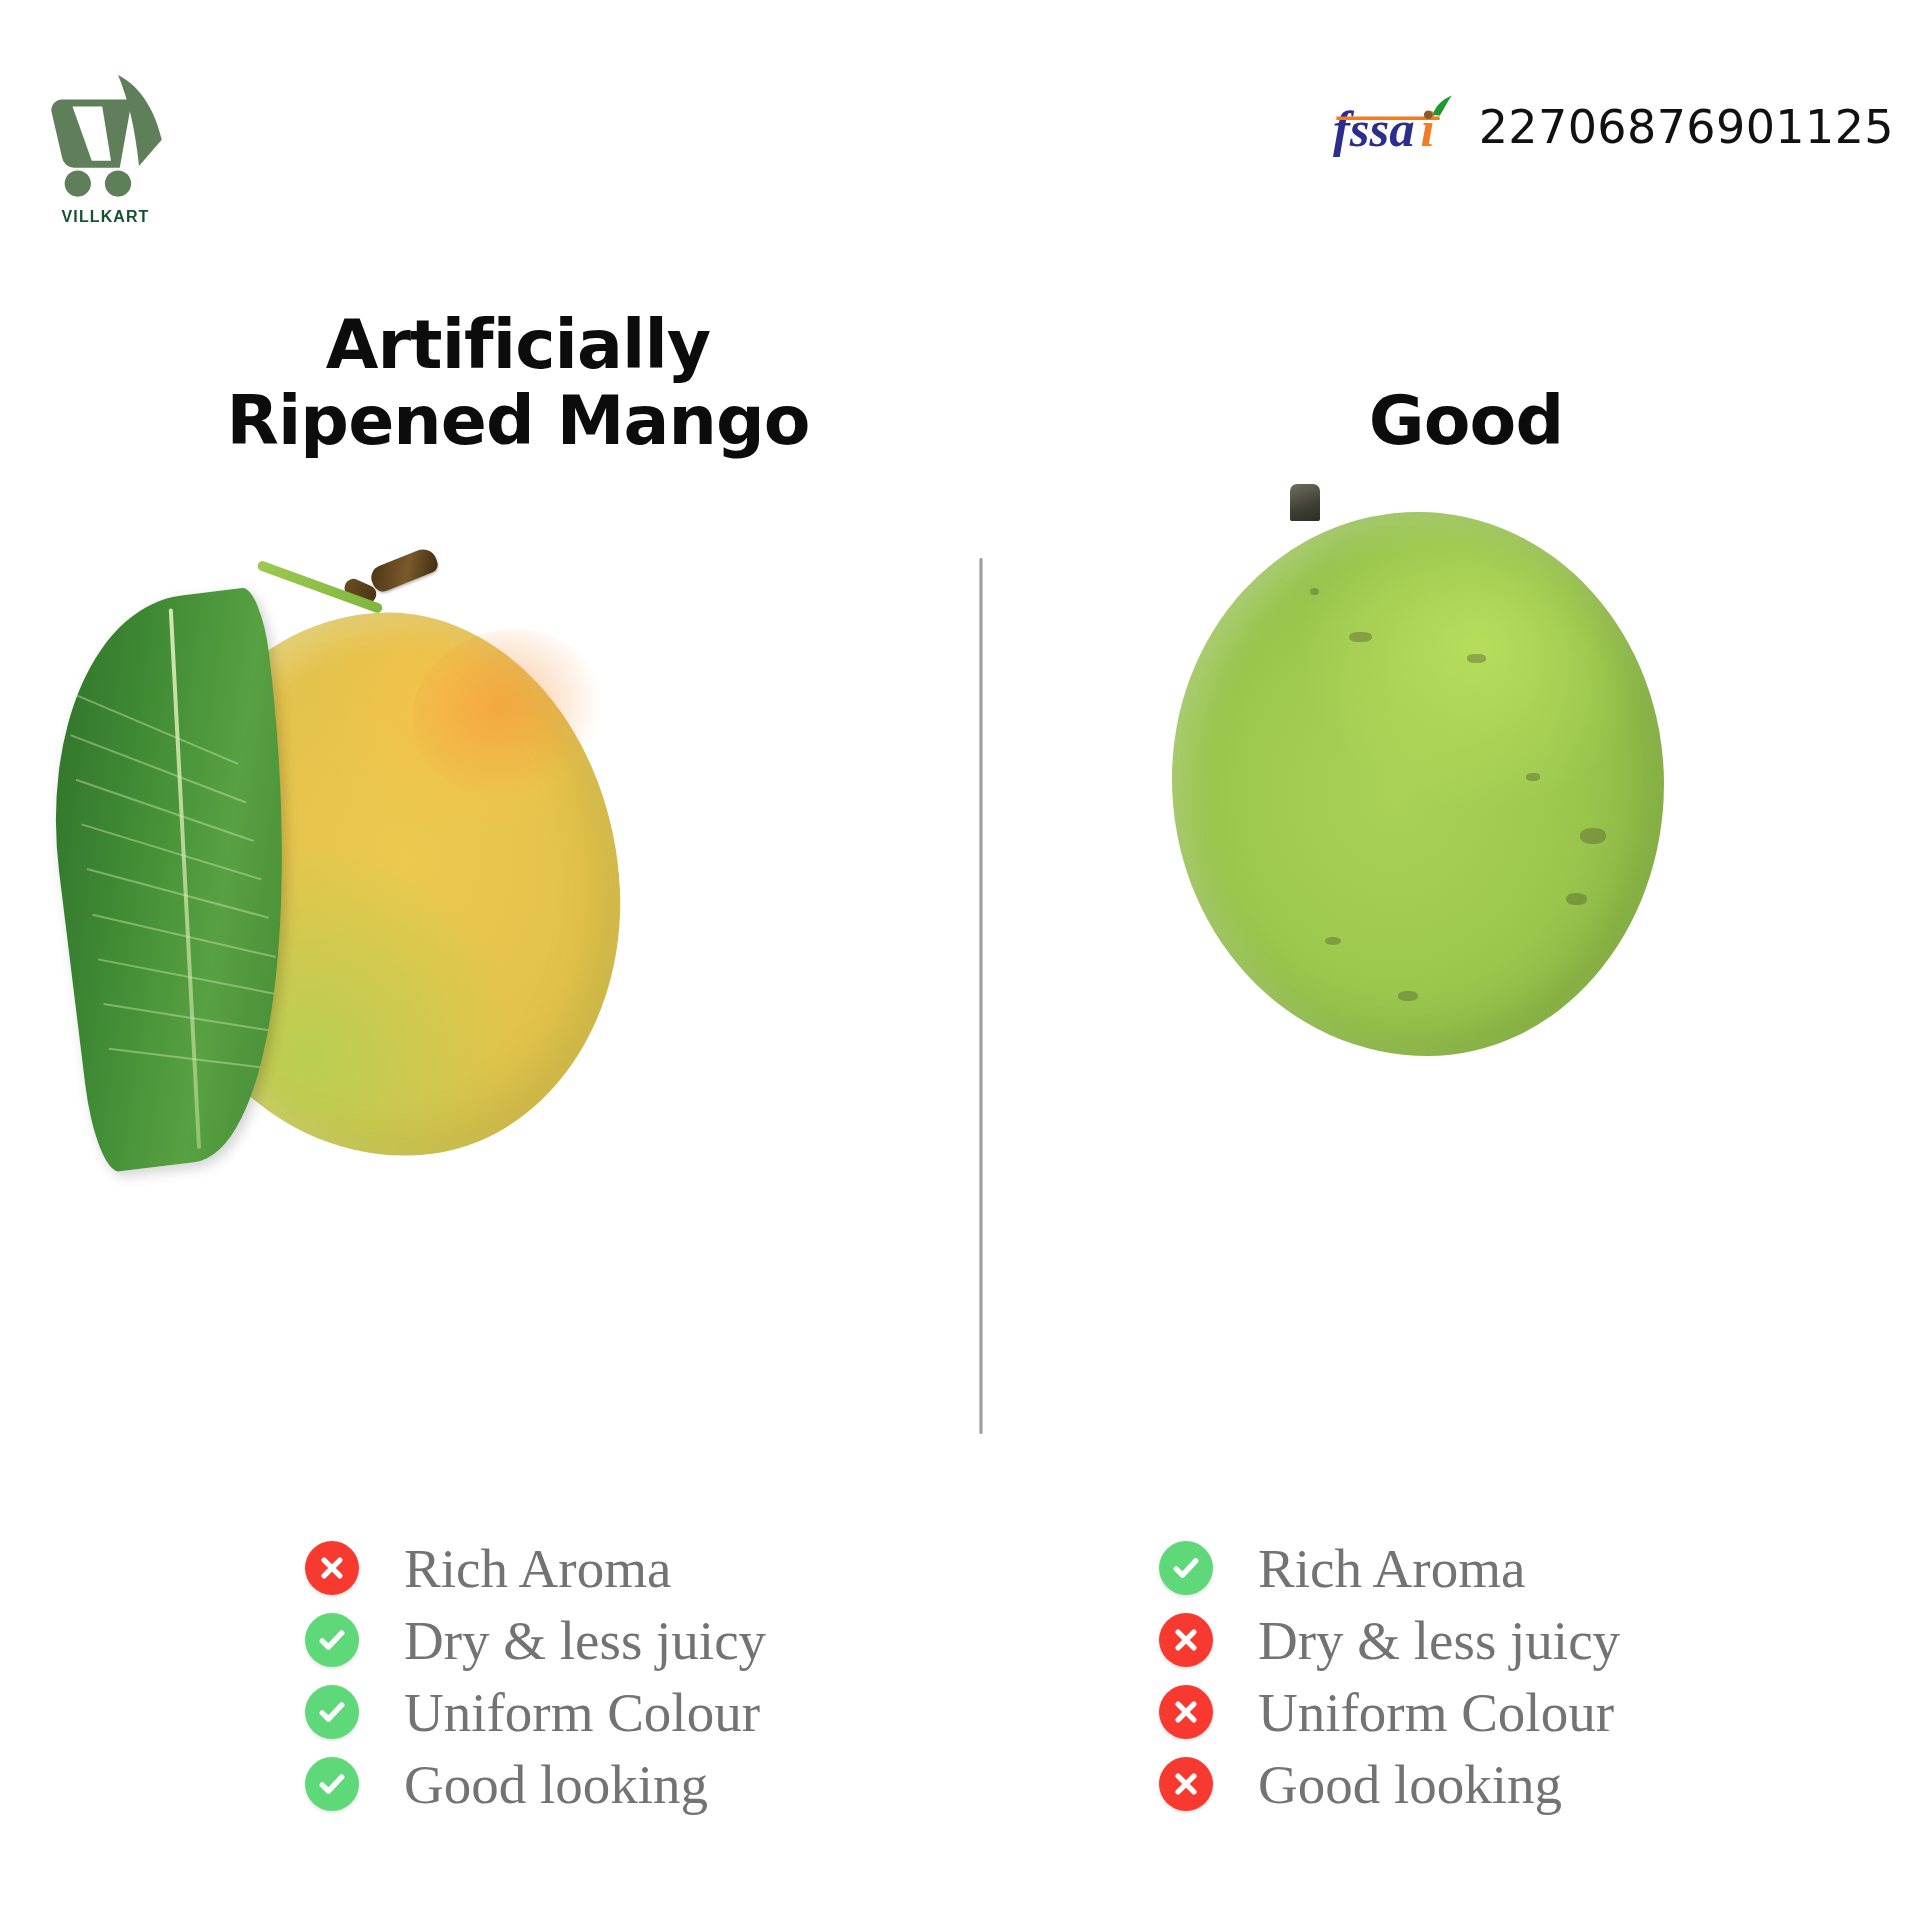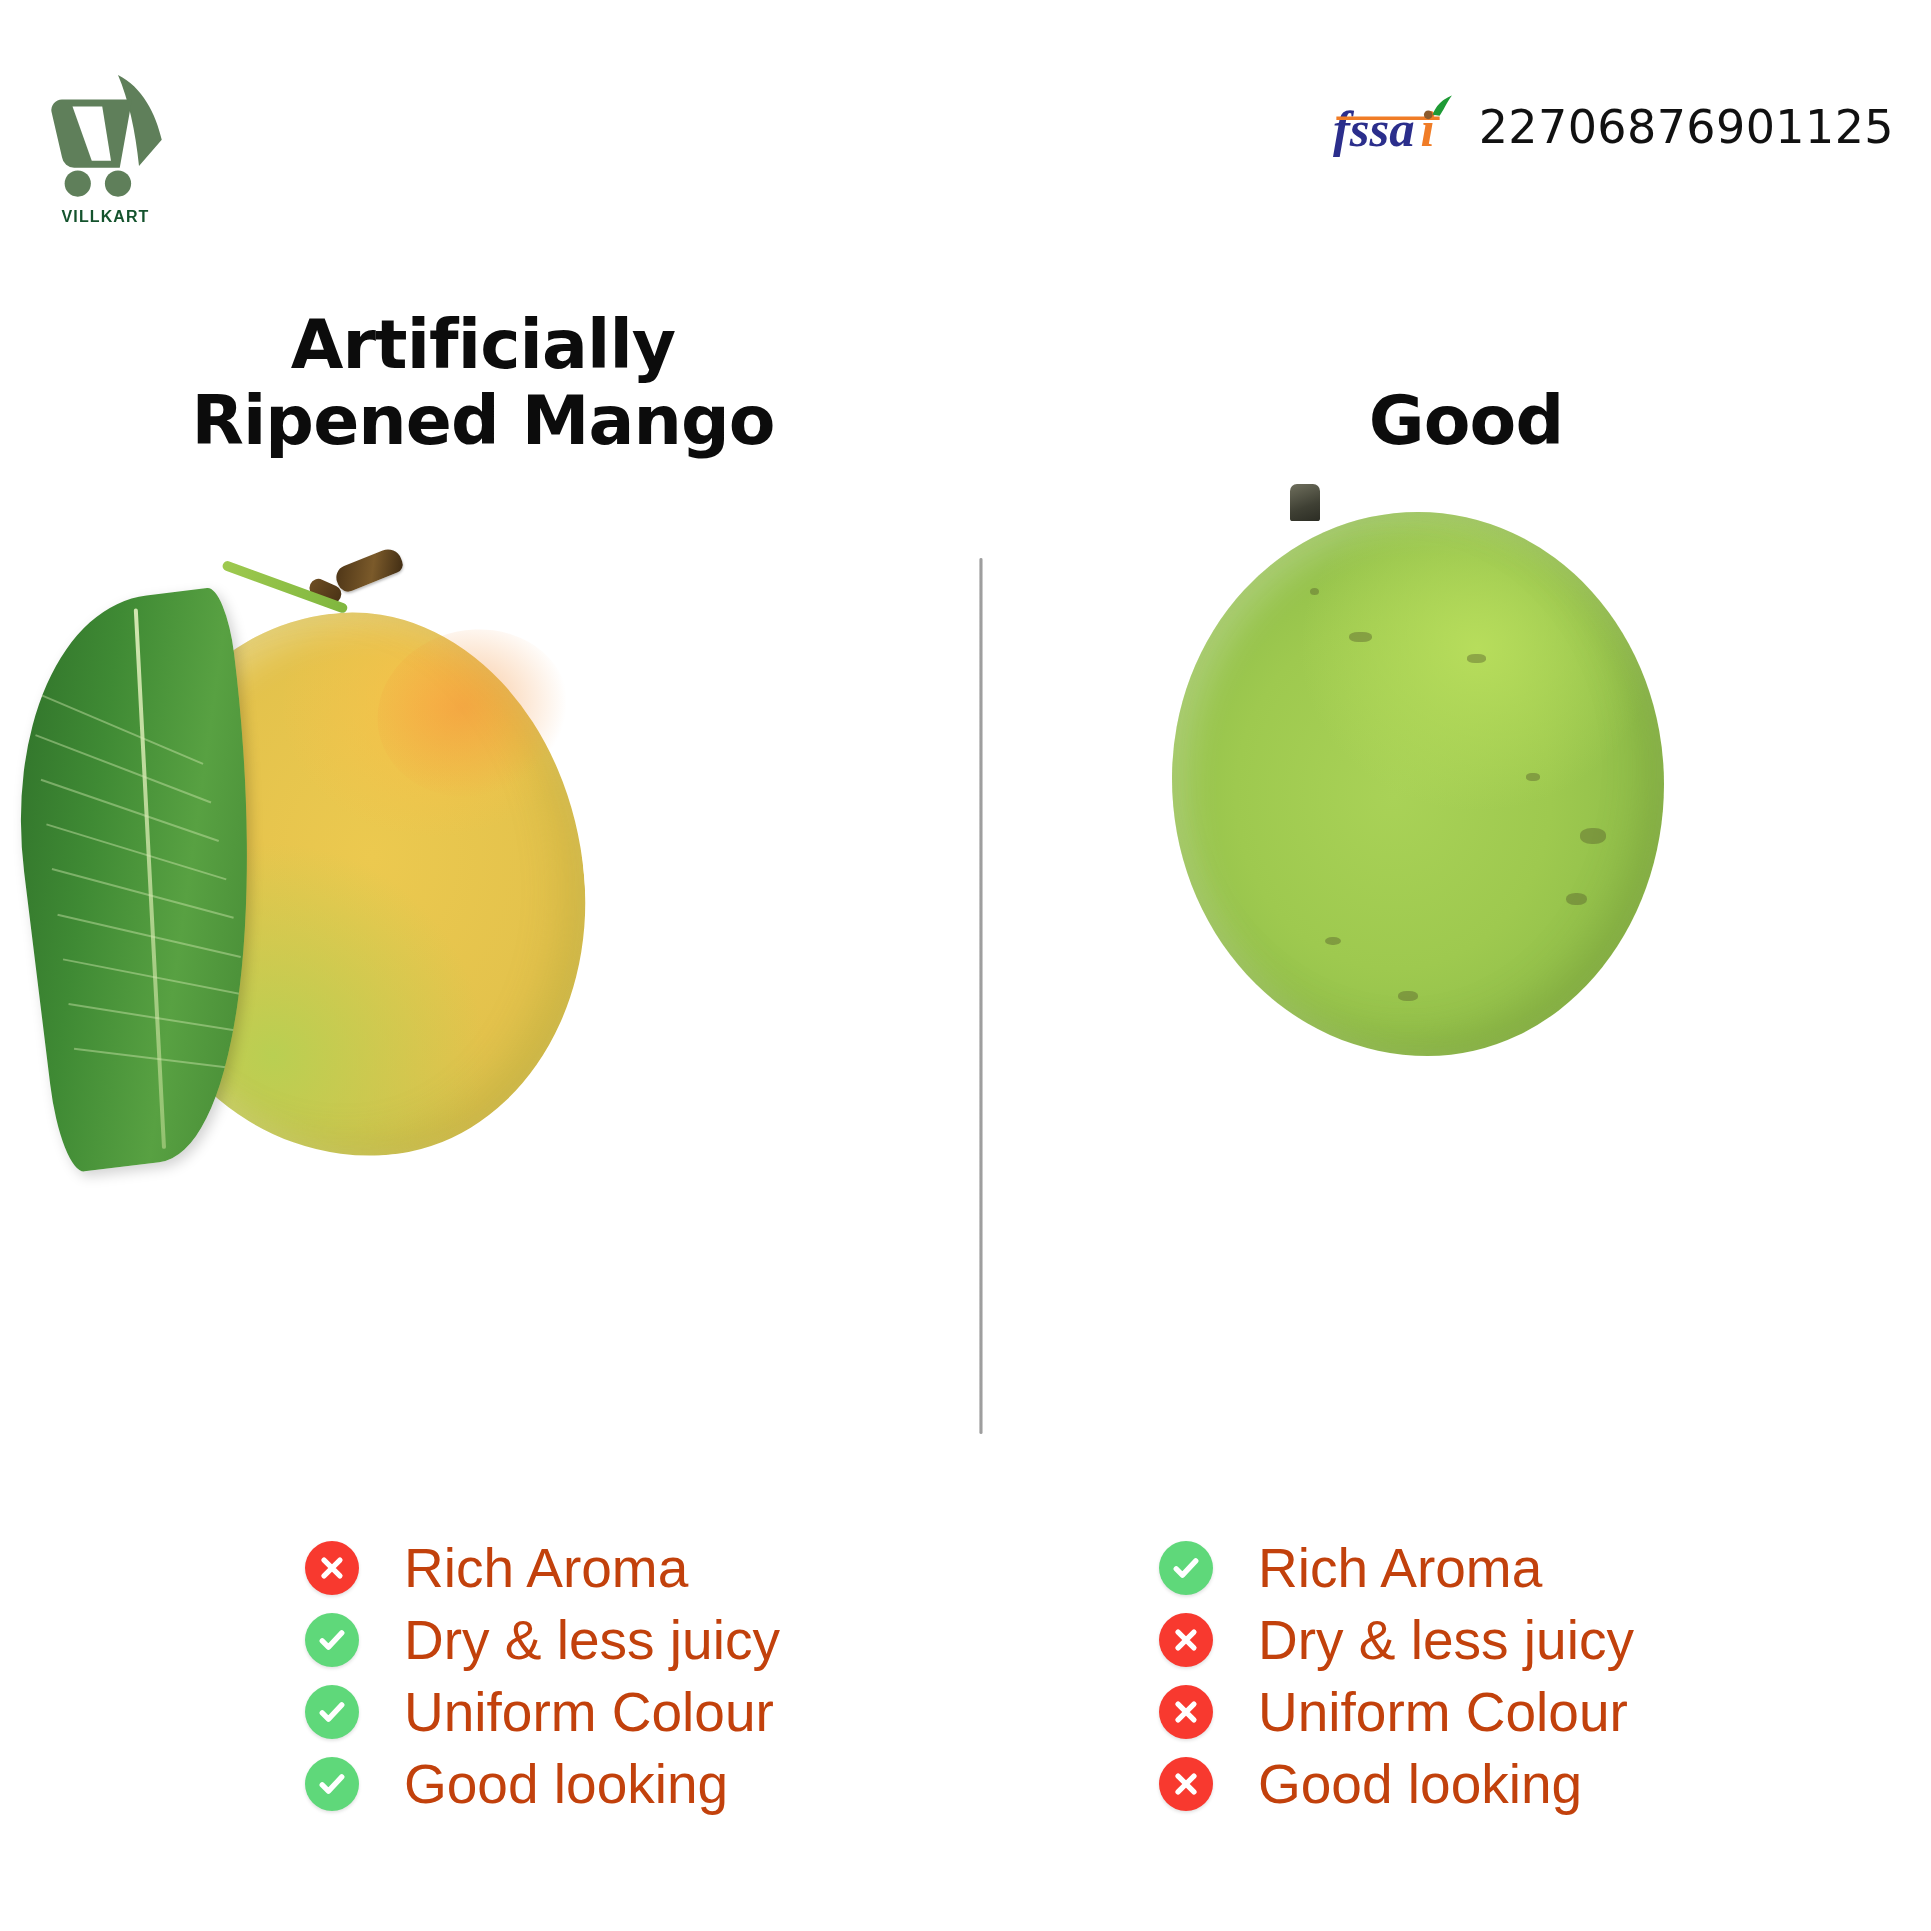--- a/index.html
+++ b/index.html
@@ -32,21 +32,21 @@
 
   
   .divider{
     position:absolute;left:979px;top:558px;width:3.5px;height:876px;
     background:linear-gradient(to right,#d8d8d8,#9a9a9a 40%,#9a9a9a 60%,#e2e2e2);
     border-radius:1.8px;
   }
 
   
   .col{position:absolute;top:307px;width:966px;}
-  .col-left{left:0;}
+  .col-left{left:0;padding-left:35px;}
   .col-right{left:983px;}
 
   .col-title{
     font-family:"DejaVu Sans",sans-serif;
     font-weight:bold;
     font-size:68px;
     line-height:1.12;
     color:#0c0c0c;
     text-align:center;
     letter-spacing:-0.9px;
@@ -136,25 +136,25 @@
     width:54px;height:54px;border-radius:50%;
     display:flex;align-items:center;justify-content:center;
     flex:0 0 54px;position:relative;
     box-shadow:0 1.8px 3.5px rgba(0,0,0,.12);
   }
   .feat-icon.ok{background:#5FD87A;}
   .feat-icon.no{background:#F8392F;}
   .feat-icon svg{display:block;}
   .feat-label{
     margin-left:45px;
-    font-family:Liberation Sans, sans-serif;
+    font-family:Liberation Serif, serif;
     font-weight:300;
     font-size:55px;
     line-height:1;
-    color:#c2410c;
+    color:#737373;
     white-space:nowrap;
   }
 </style>
 </head>
 <body>
 
 <div class="stage">
 
   <div class="brand">
     <span>

